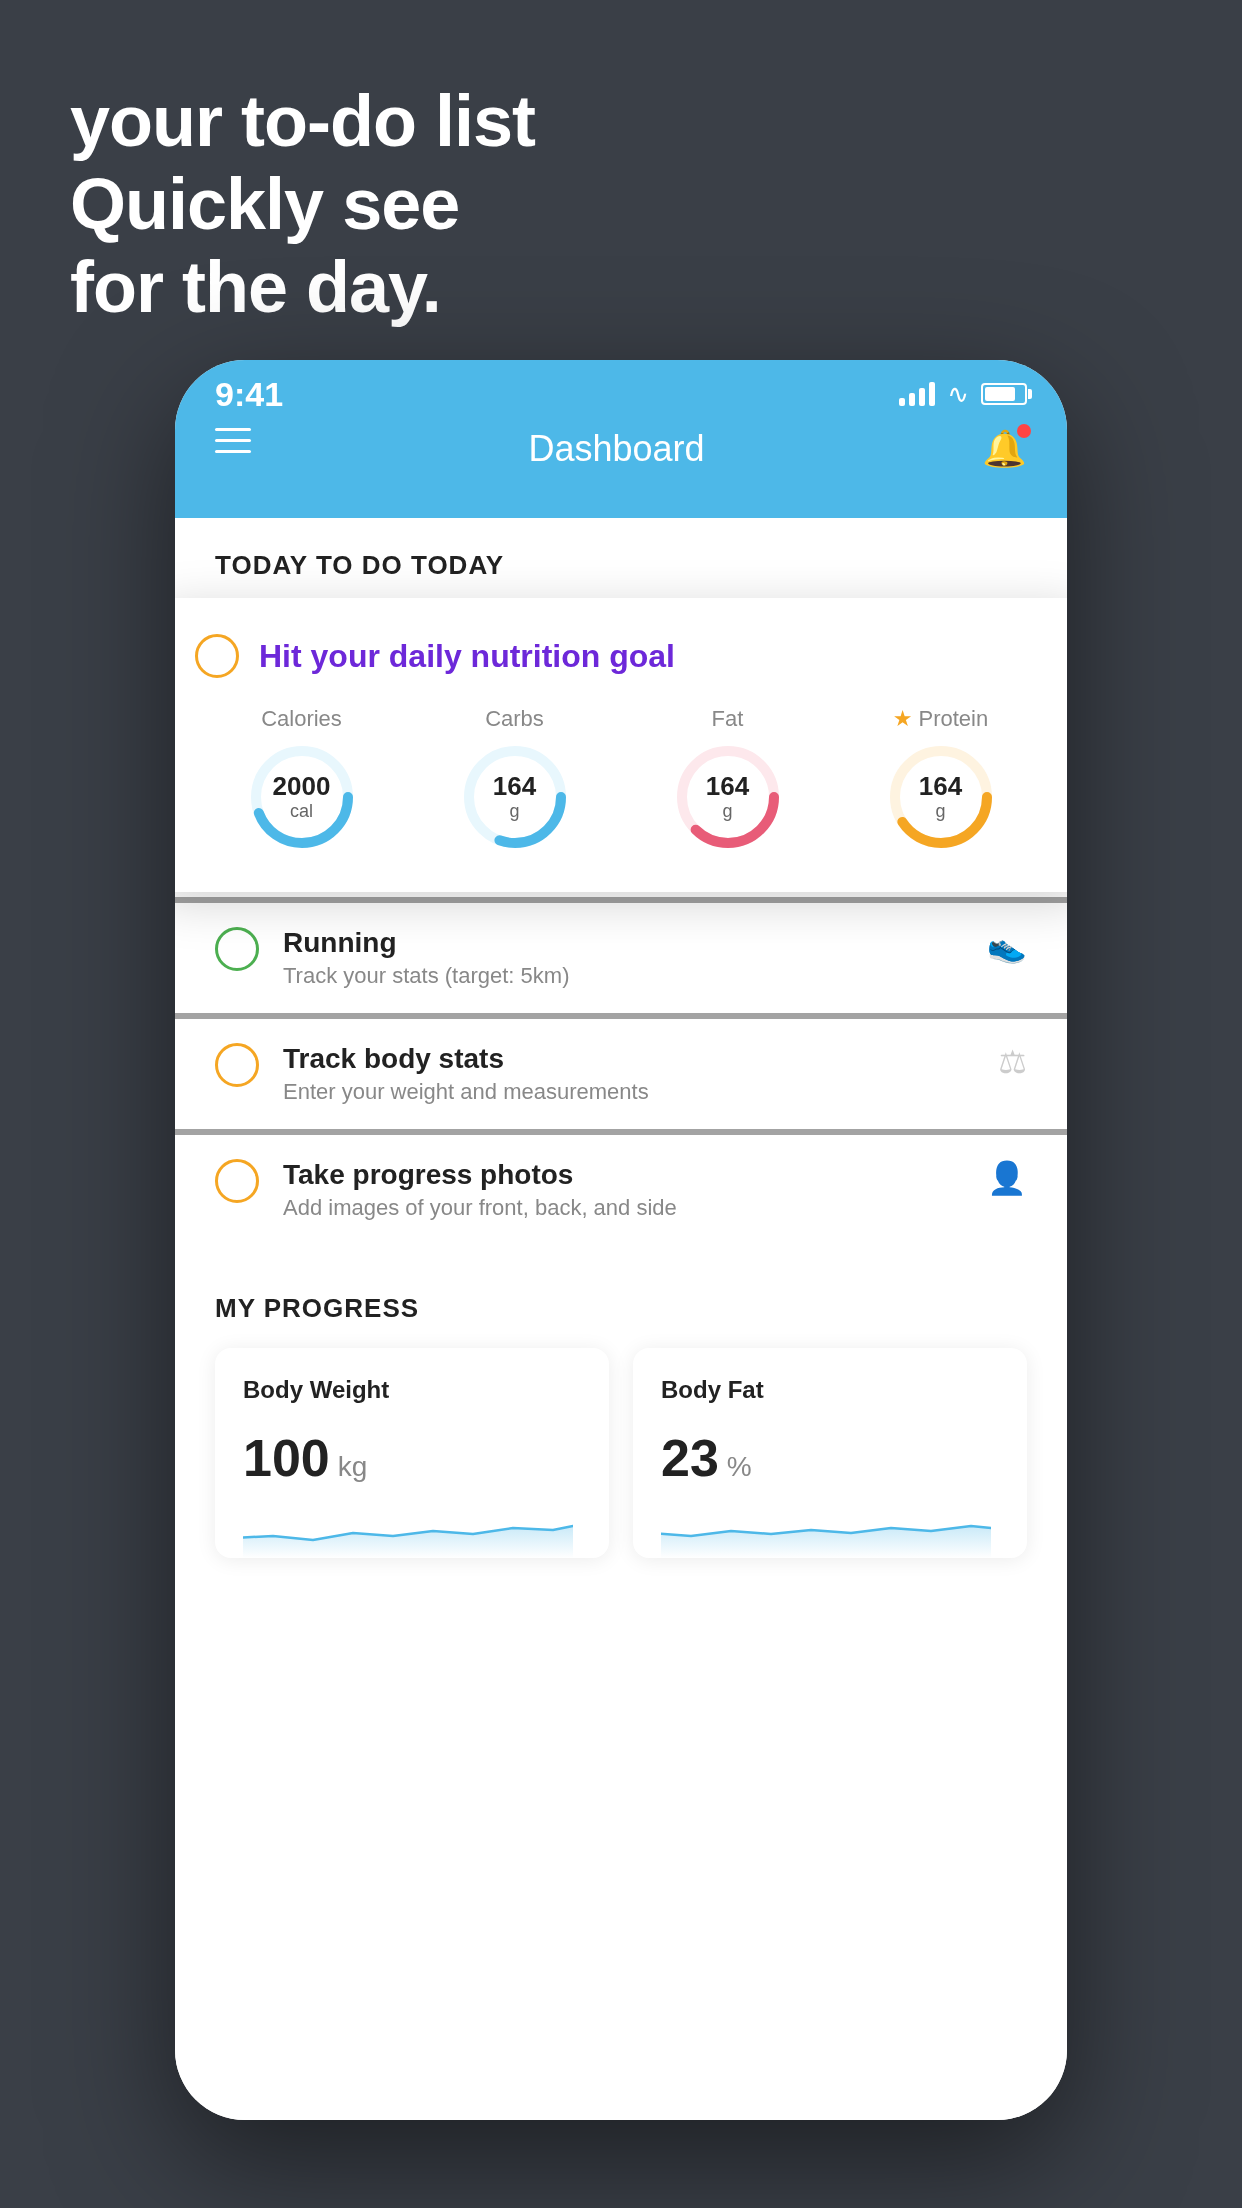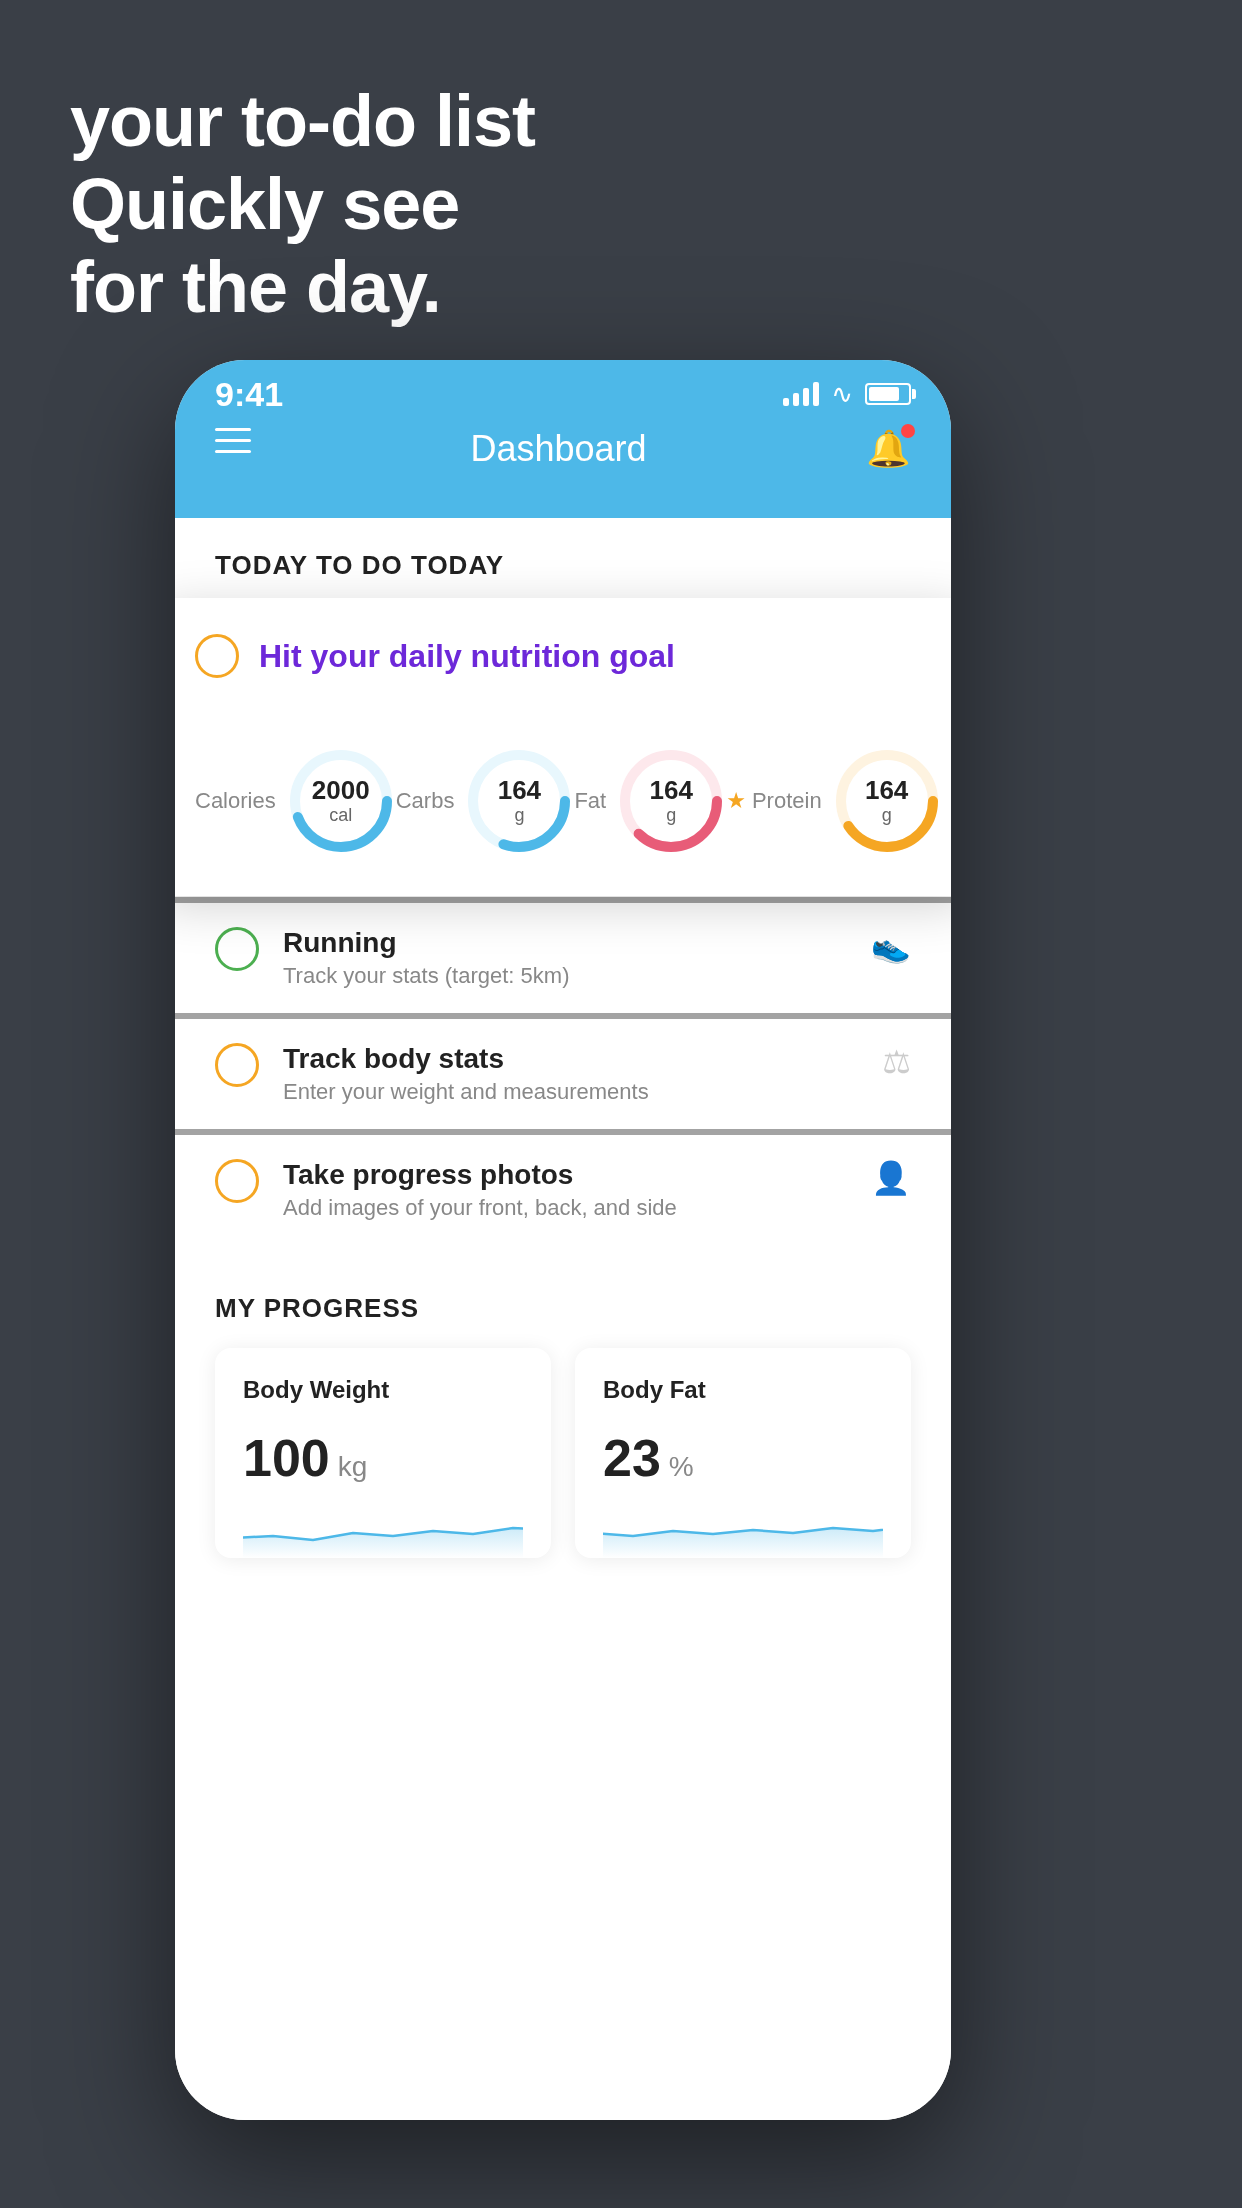--- a/index.html
+++ b/index.html
@@ -22,21 +22,21 @@
       font-weight: 800;
       line-height: 1.15;
       letter-spacing: -1px;
     }
 
     
     .phone-frame {
       position: absolute;
       top: 360px;
       left: 175px;
-      width: 776px;
+      width: 892px;
       height: 1760px;
       background: #f2f2f2;
       border-radius: 70px;
       overflow: hidden;
       box-shadow: 0 40px 120px rgba(0,0,0,0.5);
     }
 
     
     .status-bar {
       background: #4db8e8;
@@ -188,24 +188,23 @@
       font-weight: 600;
       color: #6d28d9;
     }
     .nutrition-rings {
       display: flex;
       justify-content: space-around;
       align-items: center;
     }
     .ring-item {
       display: flex;
-      flex-direction: row;
+      flex-direction: column;
       align-items: center;
       gap: 10px;
-      margin-top: 40px;
     }
     .ring-label {
       font-size: 22px;
       color: #888;
     }
     .ring-label.starred {
       display: flex;
       align-items: center;
       gap: 6px;
     }

